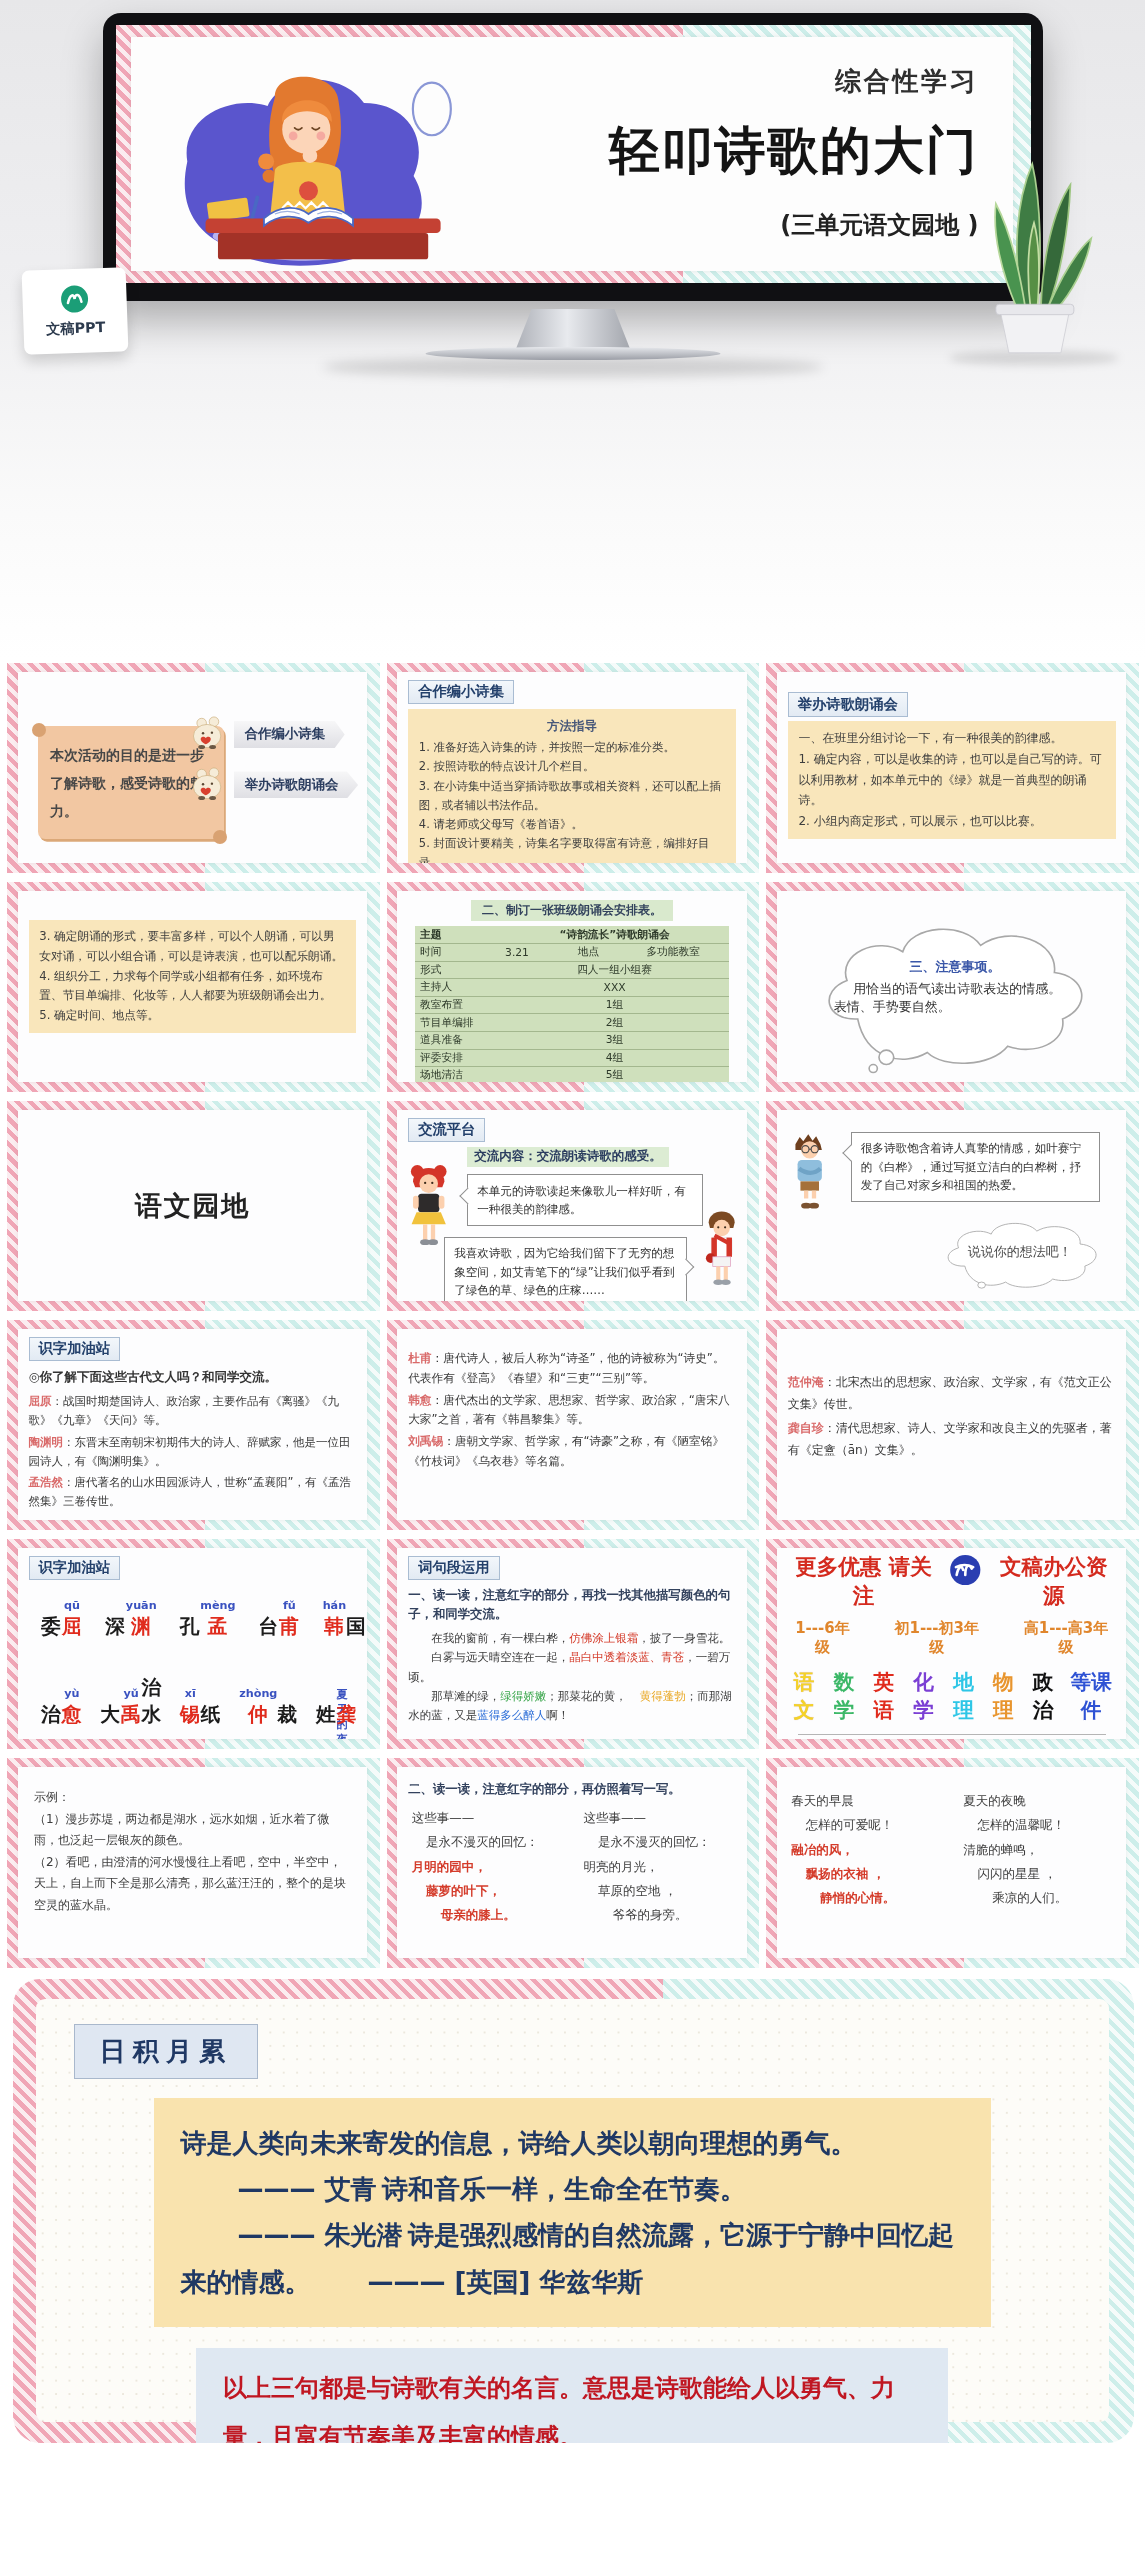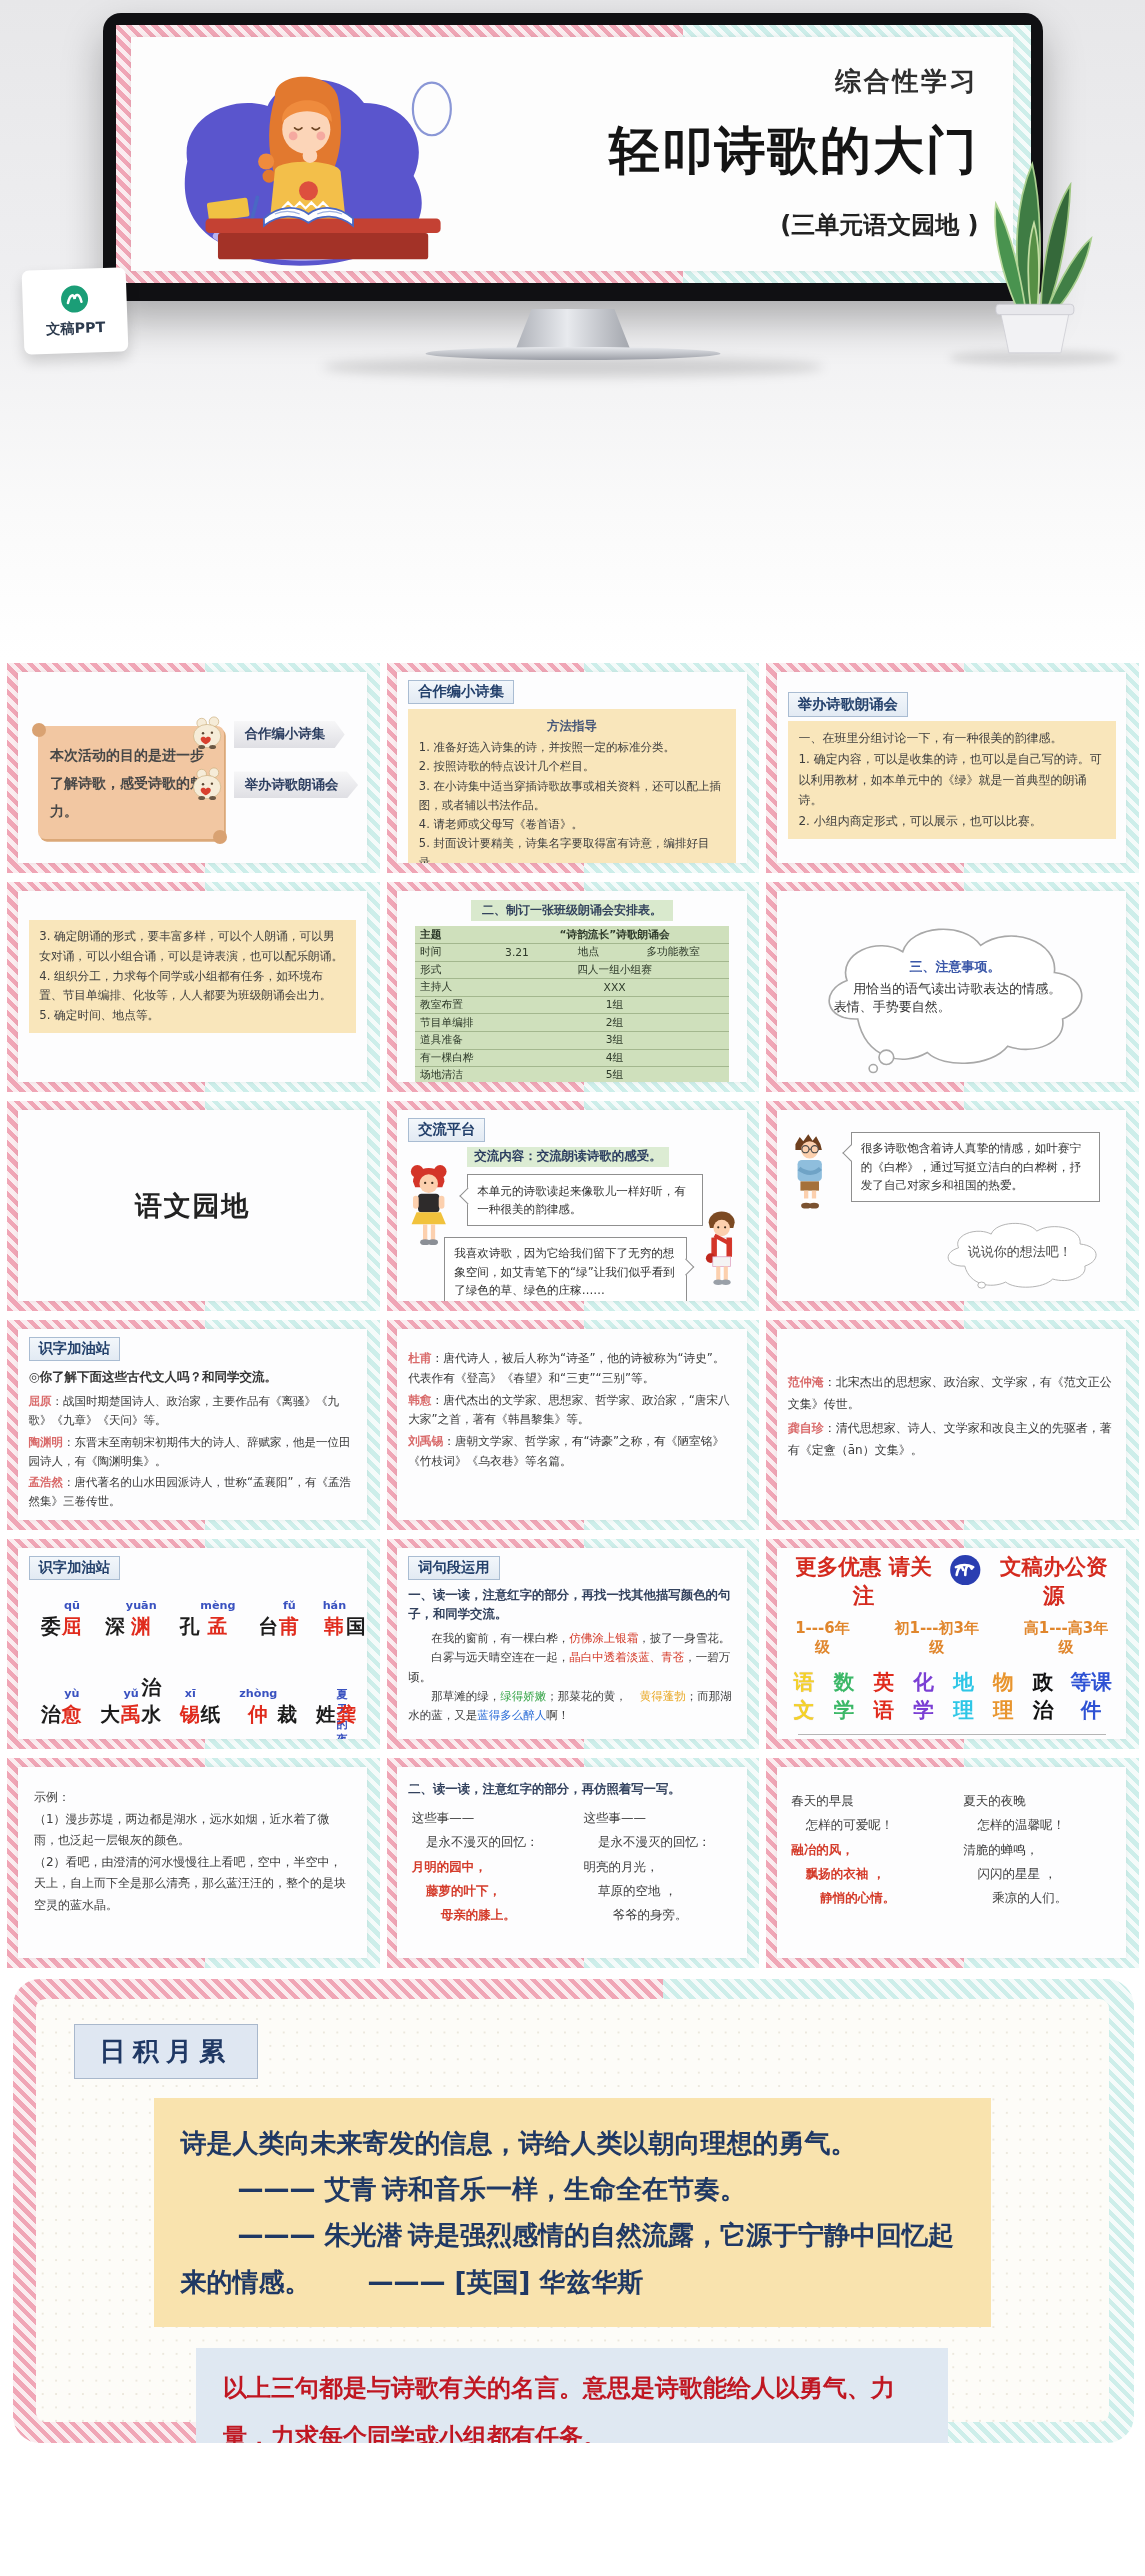--- a/index.html
+++ b/index.html
@@ -325,21 +325,21 @@
             </tr>
         <tr>
               <td class="lab">节目单编排</td>
               <td colspan="3" class="c">2组</td>
             </tr>
         <tr>
               <td class="lab">道具准备</td>
               <td colspan="3" class="c">3组</td>
             </tr>
         <tr>
-              <td class="lab">有一棵白桦</td>
+              <td class="lab">评委安排</td>
               <td colspan="3" class="c">4组</td>
             </tr>
         <tr>
               <td class="lab">场地清洁</td>
               <td colspan="3" class="c">5组</td>
             </tr>
 
       </tbody>
         </table>
     </div>
@@ -736,16 +736,16 @@
 </div>
 
 <div class="bigslide">
   <div class="bs-pink stripeP"></div>
   <div class="bs-cyan stripeC"></div>
   <div class="bs-card">
     <span class="bs-badge">日积月累</span>
     <div class="bs-quote">
       <span>诗是人类向未来寄发的信息，诗给人类以朝向理想的勇气。</span><span class="att">——— 艾青</span><span>诗和音乐一样，生命全在节奏。</span><span class="att">——— 朱光潜</span><span>诗是强烈感情的自然流露，它源于宁静中回忆起来的情感。</span><span class="att">——— [英国] 华兹华斯</span>
     </div>
-    <div class="bs-note">以上三句都是与诗歌有关的名言。意思是诗歌能给人以勇气、力量，力求每个同学或小组都有任务。</div>
+    <div class="bs-note">以上三句都是与诗歌有关的名言。意思是诗歌能给人以勇气、力量，且富有节奏美及丰富的情感。</div>
   </div>
 </div>
 
 
 </body></html>

